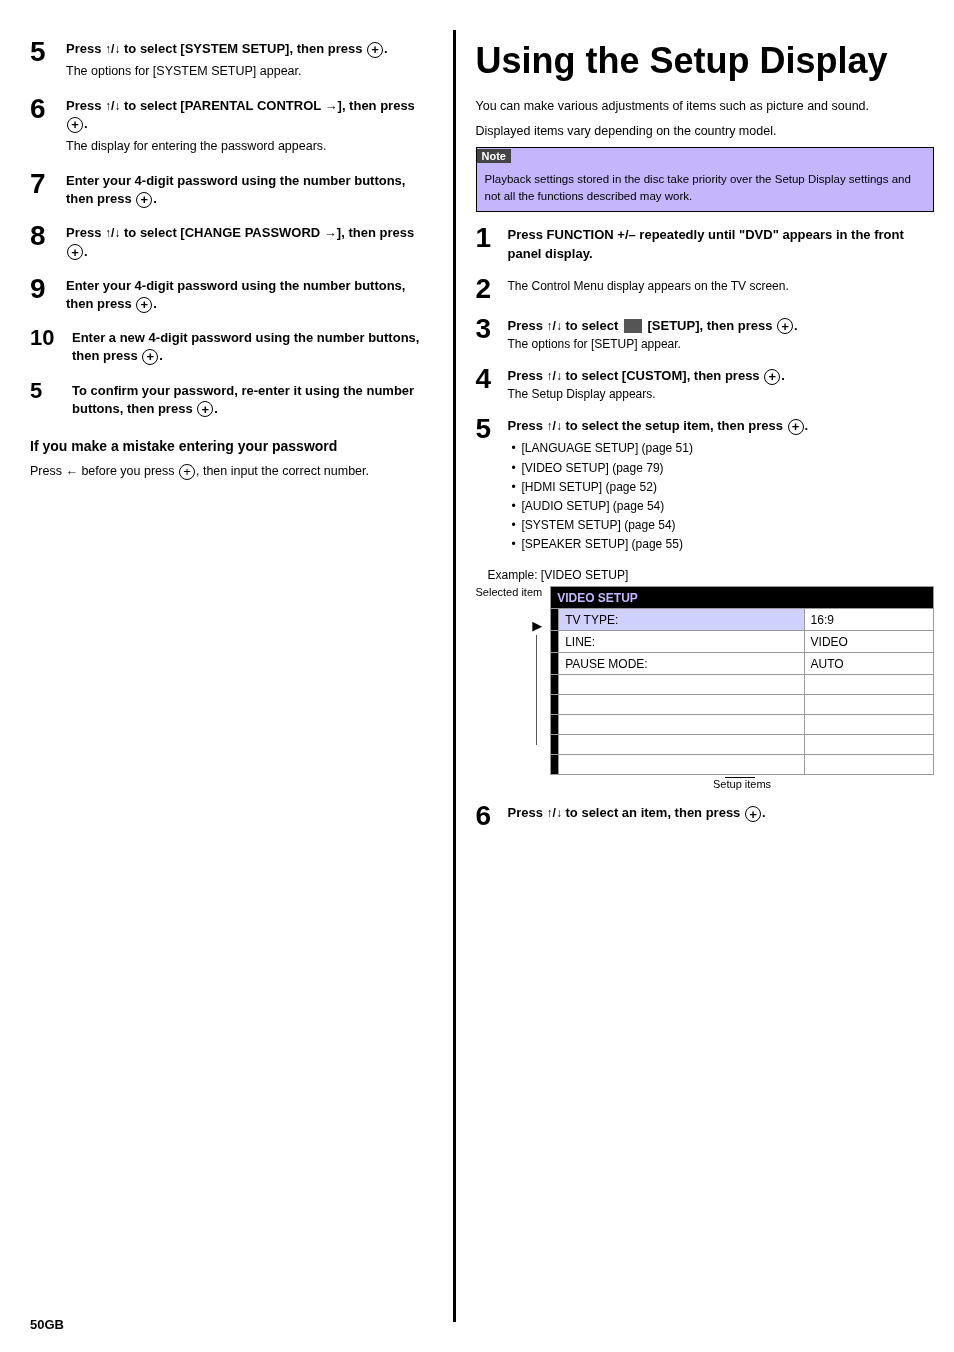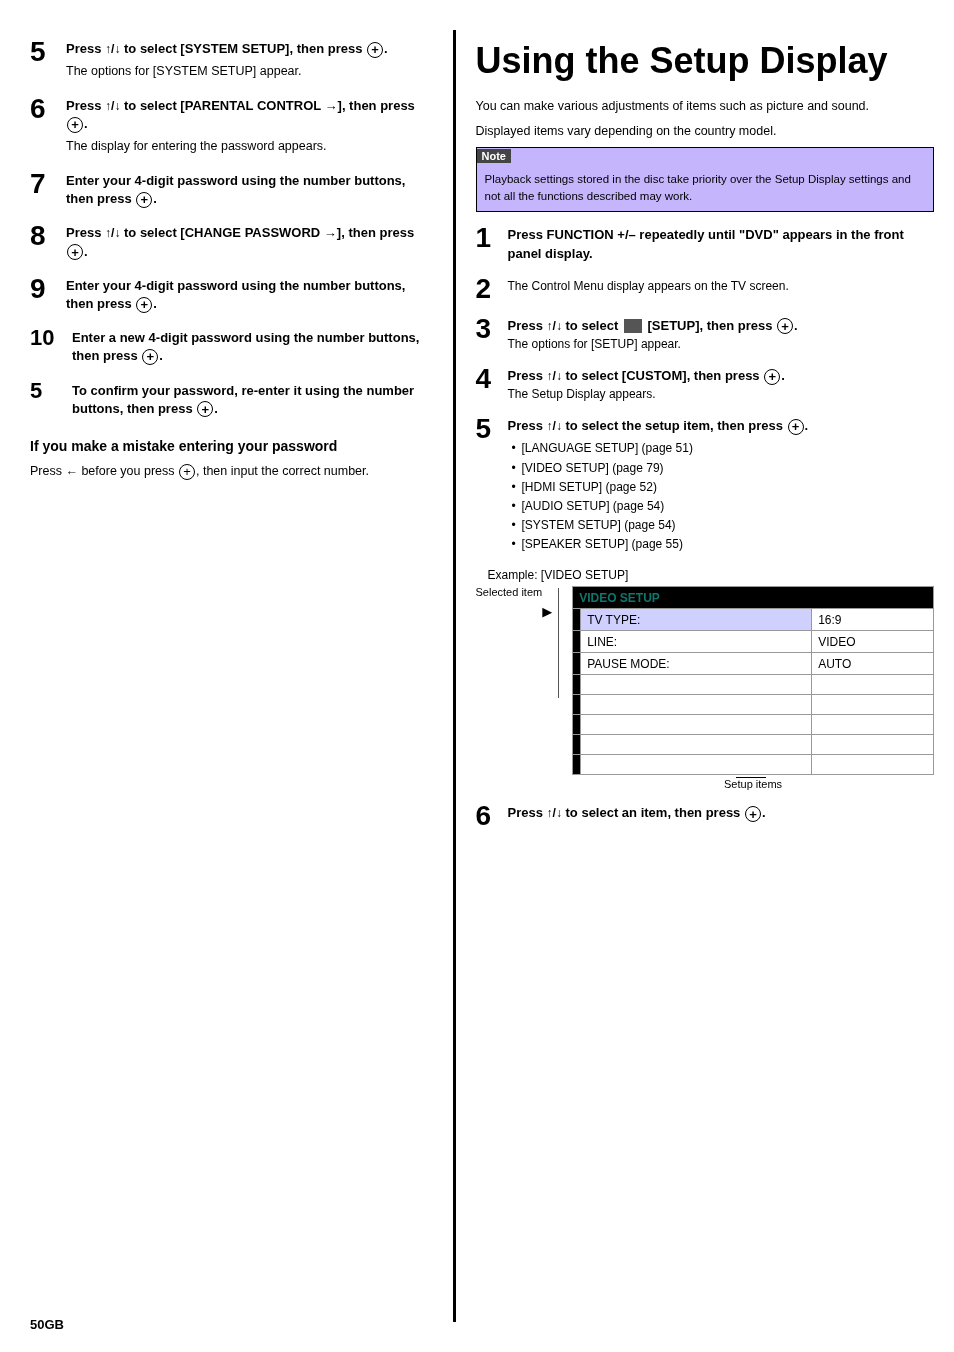--- a/index.html
+++ b/index.html
@@ -179,21 +179,21 @@
       border-collapse: collapse;
       font-size: 12px;
     }
     .setup-table td {
       border: 1px solid #999;
       padding: 2px 6px;
       height: 22px;
     }
     .setup-table .header-row td {
       background: #000;
-      color: #0f766e;
+      color: #c4b5fd;
       font-weight: bold;
     }
     .setup-table .data-row td:first-child {
       background: #000;
       width: 8px;
       padding: 0;
     }
     .setup-table .data-row.selected td:nth-child(2) {
       background: #d0d0ff;
     }
@@ -374,21 +374,21 @@
           <li>[SYSTEM SETUP] (page 54)</li>
           <li>[SPEAKER SETUP] (page 55)</li>
         </ul>
       </div>
     </div>
 
     <div class="diagram-container">
       <div class="diagram-label">Example: [VIDEO SETUP]</div>
       <div class="diagram-wrapper">
 
-        <div style="display:flex;flex-direction:row;align-items:flex-start;padding-top:0;margin-right:2px;">
+        <div style="display:flex;flex-direction:column;align-items:flex-end;padding-top:0;margin-right:2px;">
           <div style="font-size:11px;white-space:nowrap;margin-bottom:2px;">Selected item</div>
 
           <div style="display:flex;align-items:center;margin-top:18px;">
             <span style="font-size:13px;">▶</span>
           </div>
 
           <div style="display:flex;flex-direction:column;margin-top:2px;gap:0;">
             <div style="width:6px;height:22px;border-left:1.5px solid #555;margin-left:6px;"></div>
             <div style="width:6px;height:22px;border-left:1.5px solid #555;margin-left:6px;"></div>
             <div style="width:6px;height:22px;border-left:1.5px solid #555;margin-left:6px;"></div>

